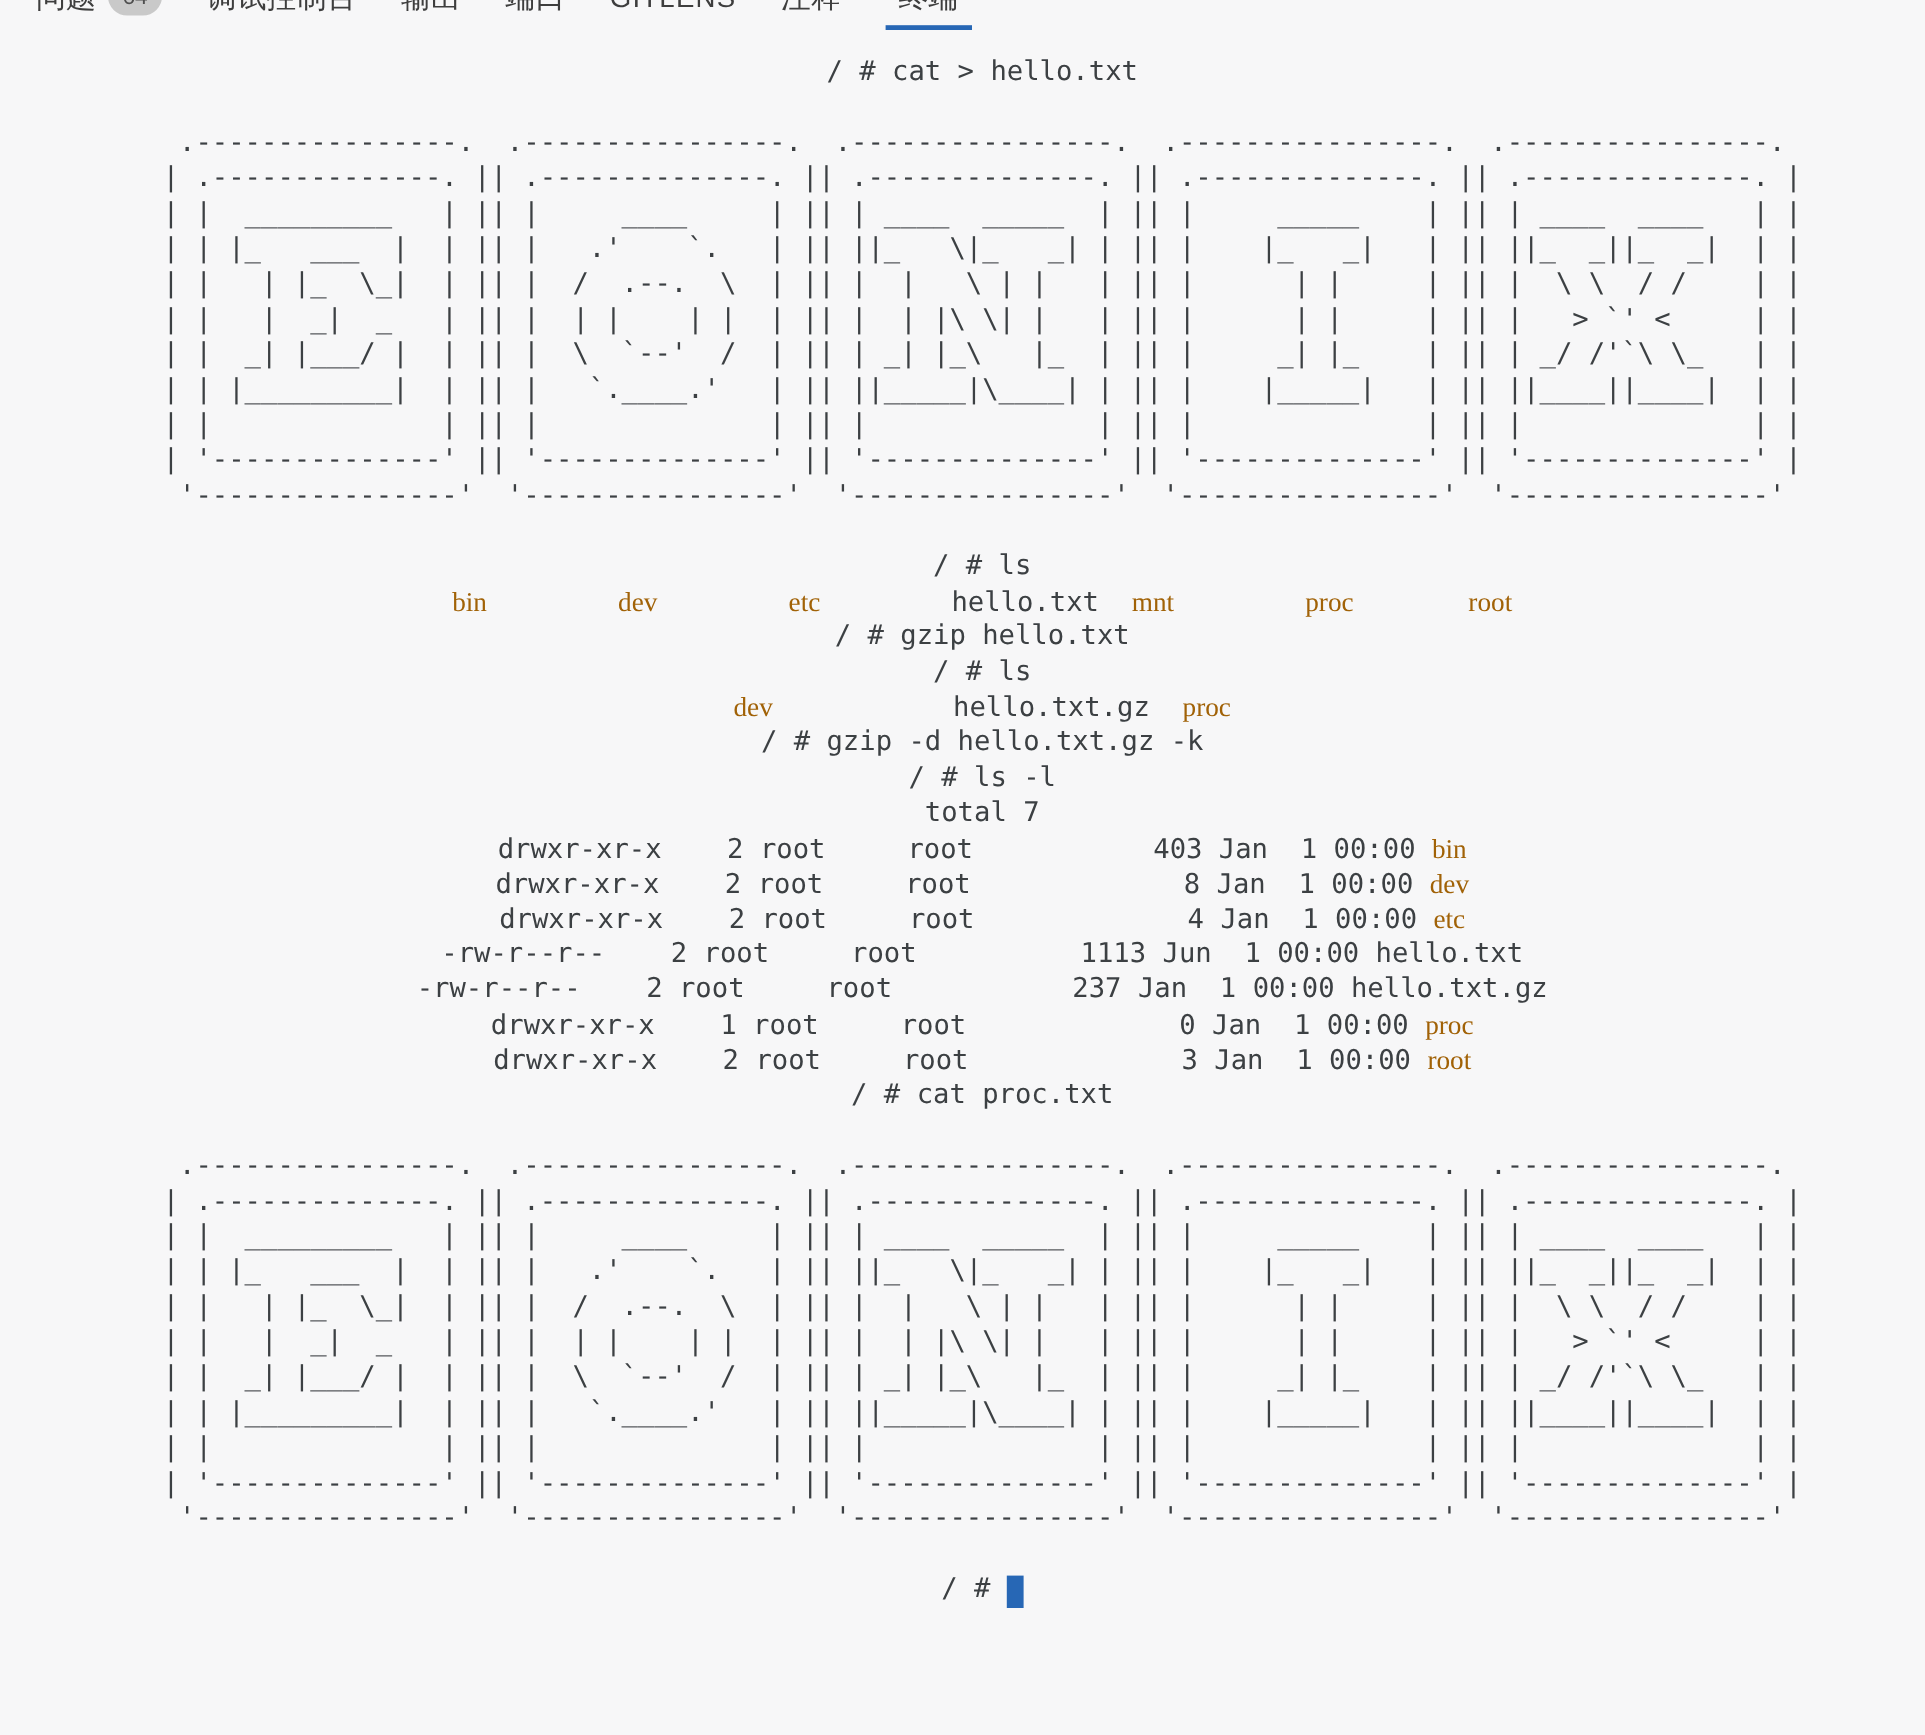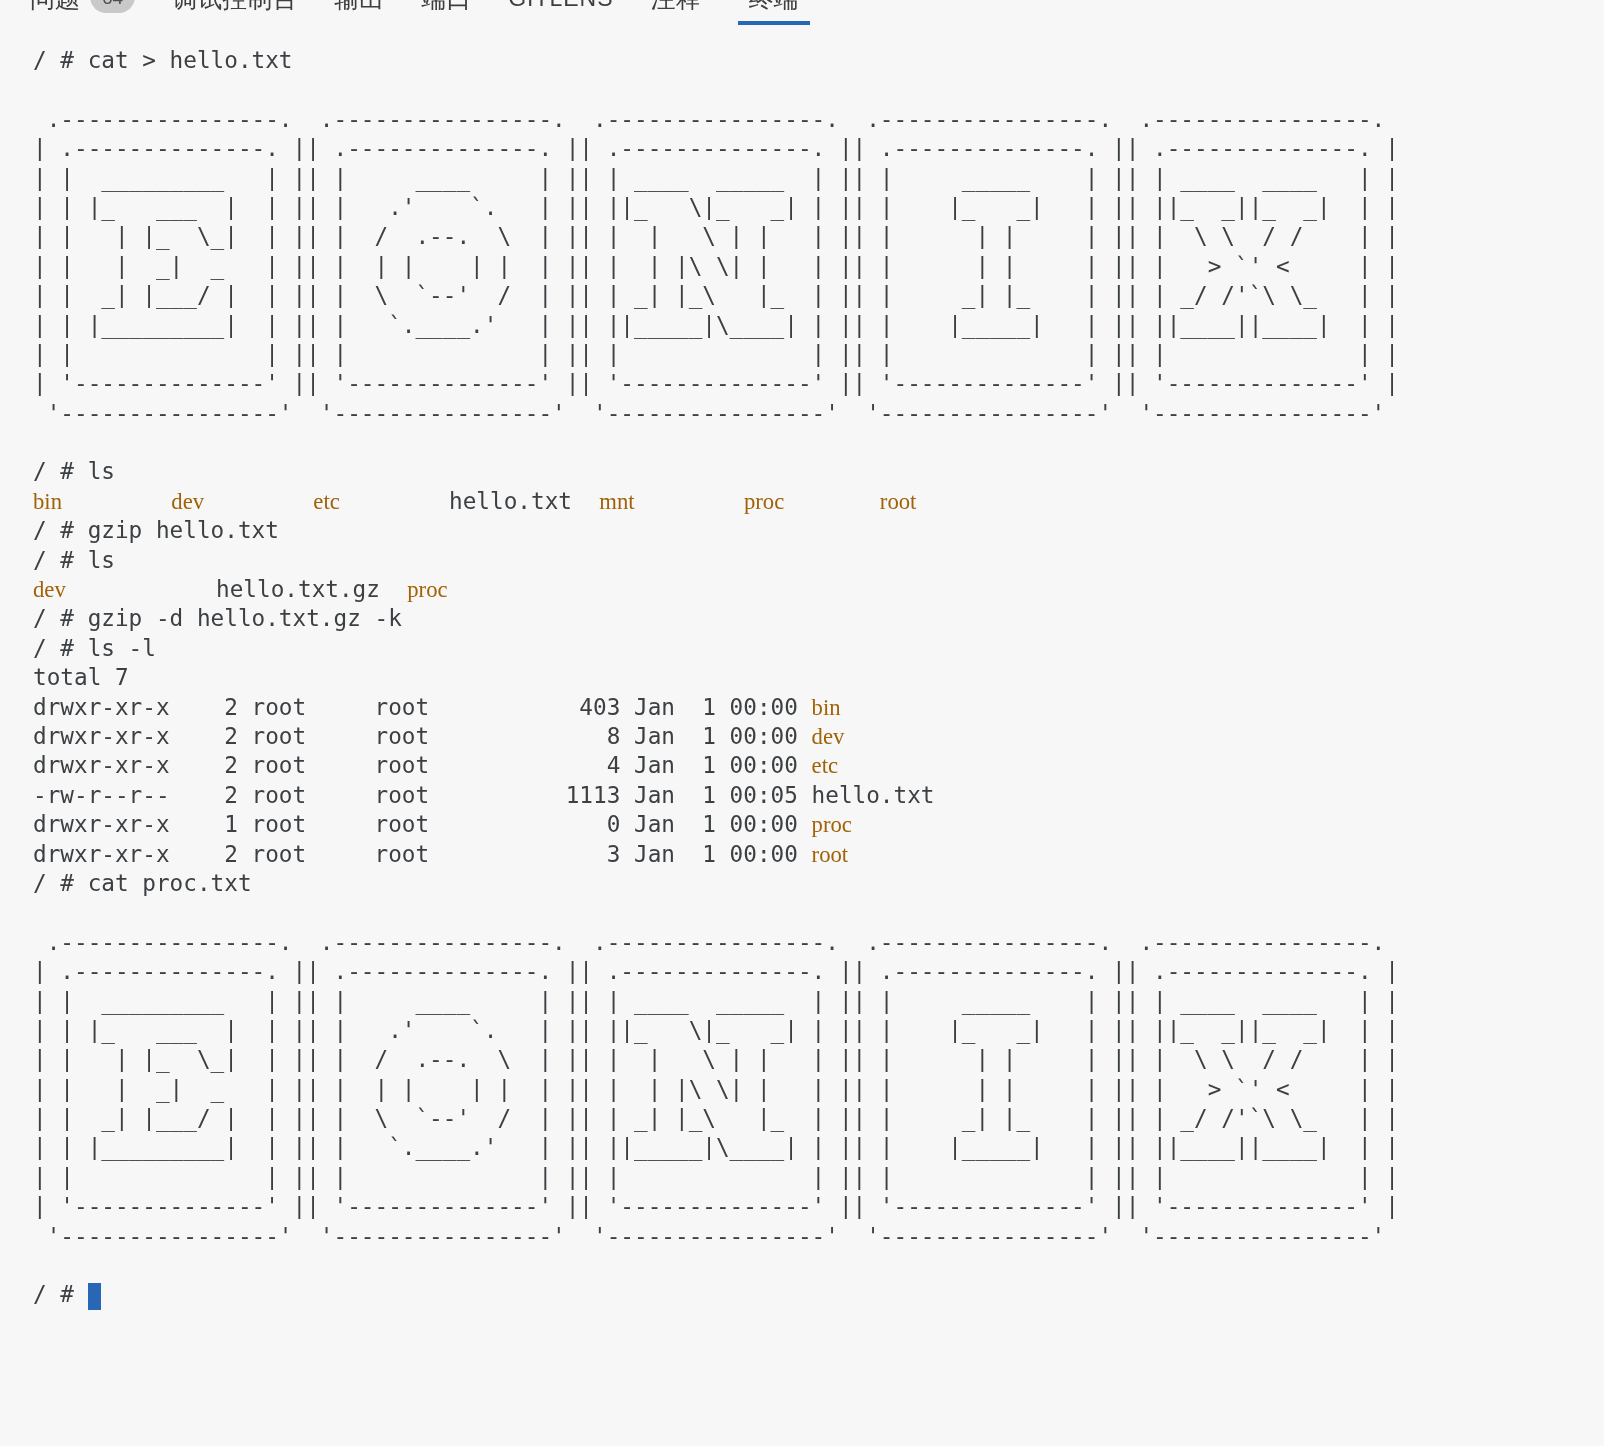--- a/index.html
+++ b/index.html
@@ -56,20 +56,21 @@
     box-sizing: border-box;
     font-family: "DejaVu Sans Mono", monospace;
     font-size: 22.7px;
     line-height: 29.4px;
     color: #3c4043;
     cursor: text;
   }
   .tline {
     white-space: pre;
     height: 29.4px;
+    text-align: center;
   }
   .tline .dir { color: #a16207; font-family: Liberation Serif, serif; }
   .cursor {
     display: inline-block;
     width: 13.7px;
     height: 27px;
     background: #2767b5;
     vertical-align: text-bottom;
     transform: translateY(3px);
   }
@@ -96,21 +97,22 @@
     <div class="tline"><span class="dir">bin</span>        <span class="dir">dev</span>        <span class="dir">etc</span>        hello.txt  <span class="dir">mnt</span>        <span class="dir">proc</span>       <span class="dir">root</span></div>
     <div class="tline">/ # gzip hello.txt</div>
     <div class="tline">/ # ls</div>
     <div class="tline"><span class="dir">dev</span>           hello.txt.gz  <span class="dir">proc</span></div>
     <div class="tline">/ # gzip -d hello.txt.gz -k</div>
     <div class="tline">/ # ls -l</div>
     <div class="tline">total 7</div>
     <div class="tline">drwxr-xr-x    2 root     root           403 Jan  1 00:00 <span class="dir">bin</span></div>
     <div class="tline">drwxr-xr-x    2 root     root             8 Jan  1 00:00 <span class="dir">dev</span></div>
     <div class="tline">drwxr-xr-x    2 root     root             4 Jan  1 00:00 <span class="dir">etc</span></div>
-    <div class="tline">-rw-r--r--    2 root     root          1113 Jan  1 00:05 hello.txt</div>
+    <div class="tline">-rw-r--r--    2 root     root          1113 Jun  1 00:00 hello.txt</div>
+    <div class="tline">-rw-r--r--    2 root     root           237 Jan  1 00:00 hello.txt.gz</div>
     <div class="tline">drwxr-xr-x    1 root     root             0 Jan  1 00:00 <span class="dir">proc</span></div>
     <div class="tline">drwxr-xr-x    2 root     root             3 Jan  1 00:00 <span class="dir">root</span></div>
     <div class="tline">/ # cat proc.txt</div>
     <div class="tline">&nbsp;</div>
     <div class="tline"> .----------------.  .----------------.  .----------------.  .----------------.  .----------------. </div>
     <div class="tline">| .--------------. || .--------------. || .--------------. || .--------------. || .--------------. |</div>
     <div class="tline">| |  _________   | || |     ____     | || | ____  _____  | || |     _____    | || | ____  ____   | |</div>
     <div class="tline">| | |_   ___  |  | || |   .'    `.   | || ||_   \|_   _| | || |    |_   _|   | || ||_  _||_  _|  | |</div>
     <div class="tline">| |   | |_  \_|  | || |  /  .--.  \  | || |  |   \ | |   | || |      | |     | || |  \ \  / /    | |</div>
     <div class="tline">| |   |  _|  _   | || |  | |    | |  | || |  | |\ \| |   | || |      | |     | || |   &gt; `' &lt;     | |</div>

